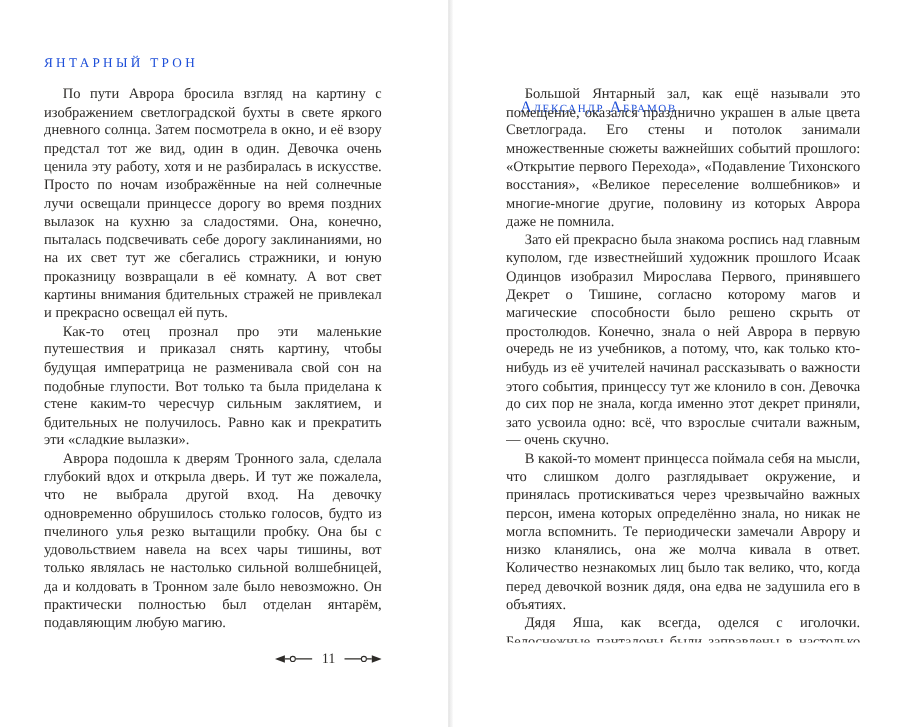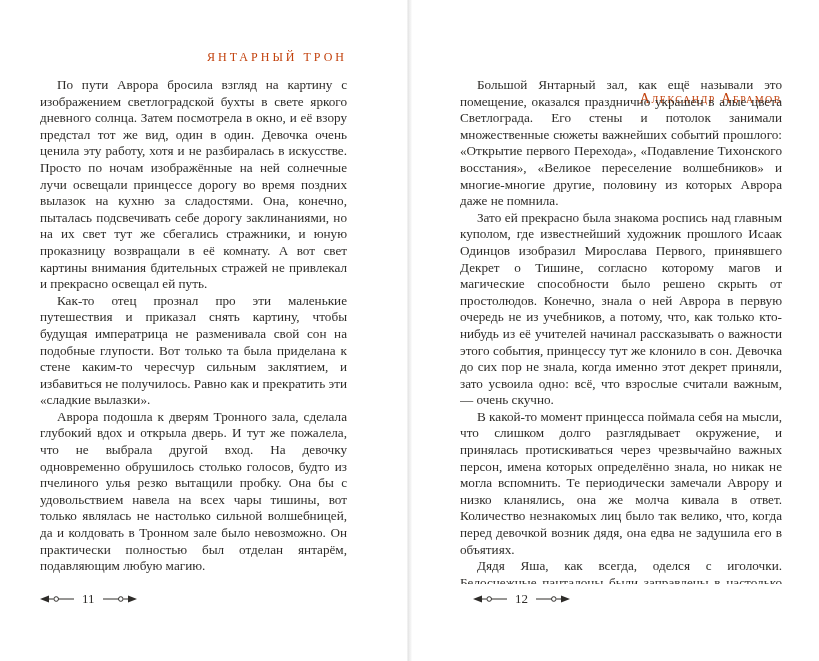--- a/index.html
+++ b/index.html
@@ -14,24 +14,24 @@
   .page { position: relative; box-sizing: border-box; height: 661px; background: #ffffff; }
   .page-left  { width: 407px; }
   .gutter {
     width: 5px; height: 661px;
     background: linear-gradient(to right, #ffffff 0px, #e2e2e2 1px, #ececec 2px, #f5f5f5 4px, #ffffff 5px);
   }
   .page-right { width: 407px; }
 
   .running-head {
     position: absolute; top: 50px;
-    text-align: right;
+    text-align: left;
     font-size: 12px;
     letter-spacing: 3px;
-    color: #c2410c;
+    color: #1d4ed8;
     white-space: nowrap;
   }
   .page-left  .running-head { left: 40px; right: 60px; }
   .page-right .running-head { left: 61px; right: 37px; font-variant: small-caps; font-size: 14.5px; letter-spacing: 1.5px; margin-top: 40px; }
 
   .body-text {
     position: absolute; top: 77px;
     text-align: justify;
     font-size: 13.2px;
     line-height: 16.6px;
@@ -39,41 +39,41 @@
     overflow: hidden;
     hyphens: none;
   }
   .page-left  .body-text { left: 40px; right: 60px; }
   .page-right .body-text { left: 48px; right: 37px; }
   .body-text p { margin: 0; text-indent: 17px; }
   .body-text p.no-indent { text-indent: 0; }
 
   .folio {
     position: absolute; top: 591px; height: 16px;
-    display: flex; align-items: center; justify-content: flex-start;
+    display: flex; align-items: center; justify-content: flex-end;
     gap: 8px;
     font-size: 13px;
     color: #2e2c29;
   }
   .page-left  .folio { left: 40px; right: 60px; }
   .page-right .folio { left: 61px; right: 37px; }
   .orn { display: block; color: #2e2c29; }
   .orn.flip { transform: scaleX(-1); }
   .folio-number { line-height: 1; padding-bottom: 1px; }
 </style>
 </head>
 <body>
 
 <div class="spread">
 
   <section class="page page-left">
     <header class="running-head">ЯНТАРНЫЙ ТРОН</header>
     <div class="body-text">
       <p>По пути Аврора бросила взгляд на картину с изображением светлоградской бухты в свете яркого дневного солнца. Затем посмотрела в окно, и её взору предстал тот же вид, один в один. Девочка очень ценила эту работу, хотя и не разбиралась в искусстве. Просто по ночам изображённые на ней солнечные лучи освещали принцессе дорогу во время поздних вылазок на кухню за сладостями. Она, конечно, пыталась подсвечивать себе дорогу заклинаниями, но на их свет тут же сбегались стражники, и юную проказницу возвращали в её комнату. А вот свет картины внимания бдительных стражей не привлекал и прекрасно освещал ей путь.</p>
-      <p>Как-то отец прознал про эти маленькие путешествия и приказал снять картину, чтобы будущая императрица не разменивала свой сон на подобные глупости. Вот только та была приделана к стене каким-то чересчур сильным заклятием, и избавиться не получилось. Равно как и прекратить эти «сладкие вылазки».</p>
+      <p>Как-то отец прознал про эти маленькие путешествия и приказал снять картину, чтобы будущая императрица не разменивала свой сон на подобные глупости. Вот только та была приделана к стене каким-то чересчур сильным заклятием, и бдительных не получилось. Равно как и прекратить эти «сладкие вылазки».</p>
       <p>Аврора подошла к дверям Тронного зала, сделала глубокий вдох и открыла дверь. И тут же пожалела, что не выбрала другой вход. На девочку одновременно обрушилось столько голосов, будто из пчелиного улья резко вытащили пробку. Она бы с удовольствием навела на всех чары тишины, вот только являлась не настолько сильной волшебницей, да и колдовать в Тронном зале было невозможно. Он практически полностью был отделан янтарём, подавляющим любую магию.</p>
     </div>
     <div class="folio">
       <svg class="orn" width="34" height="10" viewBox="0 0 34 10" aria-hidden="true">
         <polygon points="0,5 9,1.6 9,8.4" fill="currentColor"></polygon>
         <line x1="9" y1="5" x2="13.5" y2="5" stroke="currentColor" stroke-width="1"></line>
         <circle cx="16.2" cy="5" r="2.3" fill="none" stroke="currentColor" stroke-width="1"></circle>
         <line x1="18.8" y1="5" x2="34" y2="5" stroke="currentColor" stroke-width="1"></line>
       </svg>
       <span class="folio-number">11</span>
@@ -89,30 +89,15 @@
   <div class="gutter"></div>
 
   <section class="page page-right">
     <header class="running-head">Александр Абрамов</header>
     <div class="body-text">
       <p>Большой Янтарный зал, как ещё называли это помещение, оказался празднично украшен в алые цвета Светлограда. Его стены и потолок занимали множественные сюжеты важнейших событий прошлого: «Открытие первого Перехода», «Подавление Тихонского восстания», «Великое переселение волшебников» и многие-многие другие, половину из которых Аврора даже не помнила.</p>
       <p>Зато ей прекрасно была знакома роспись над главным куполом, где известнейший художник прошлого Исаак Одинцов изобразил Мирослава Первого, принявшего Декрет о Тишине, согласно которому магов и магические способности было решено скрыть от простолюдов. Конечно, знала о ней Аврора в первую очередь не из учебников, а потому, что, как только кто-нибудь из её учителей начинал рассказывать о важности этого события, принцессу тут же клонило в сон. Девочка до сих пор не знала, когда именно этот декрет приняли, зато усвоила одно: всё, что взрослые считали важным, — очень скучно.</p>
       <p>В какой-то момент принцесса поймала себя на мысли, что слишком долго разглядывает окружение, и принялась протискиваться через чрезвычайно важных персон, имена которых определённо знала, но никак не могла вспомнить. Те периодически замечали Аврору и низко кланялись, она же молча кивала в ответ. Количество незнакомых лиц было так велико, что, когда перед девочкой возник дядя, она едва не задушила его в объятиях.</p>
       <p>Дядя Яша, как всегда, оделся с иголочки. Белоснежные панталоны были заправлены в настолько начищен-</p>
     </div>
-    <div class="folio">
-      <svg class="orn" width="34" height="10" viewBox="0 0 34 10" aria-hidden="true">
-        <polygon points="0,5 9,1.6 9,8.4" fill="currentColor"></polygon>
-        <line x1="9" y1="5" x2="13.5" y2="5" stroke="currentColor" stroke-width="1"></line>
-        <circle cx="16.2" cy="5" r="2.3" fill="none" stroke="currentColor" stroke-width="1"></circle>
-        <line x1="18.8" y1="5" x2="34" y2="5" stroke="currentColor" stroke-width="1"></line>
-      </svg>
-      <span class="folio-number">12</span>
-      <svg class="orn flip" width="34" height="10" viewBox="0 0 34 10" aria-hidden="true">
-        <polygon points="0,5 9,1.6 9,8.4" fill="currentColor"></polygon>
-        <line x1="9" y1="5" x2="13.5" y2="5" stroke="currentColor" stroke-width="1"></line>
-        <circle cx="16.2" cy="5" r="2.3" fill="none" stroke="currentColor" stroke-width="1"></circle>
-        <line x1="18.8" y1="5" x2="34" y2="5" stroke="currentColor" stroke-width="1"></line>
-      </svg>
-    </div>
   </section>
 
 </div>
 
 </body></html>

